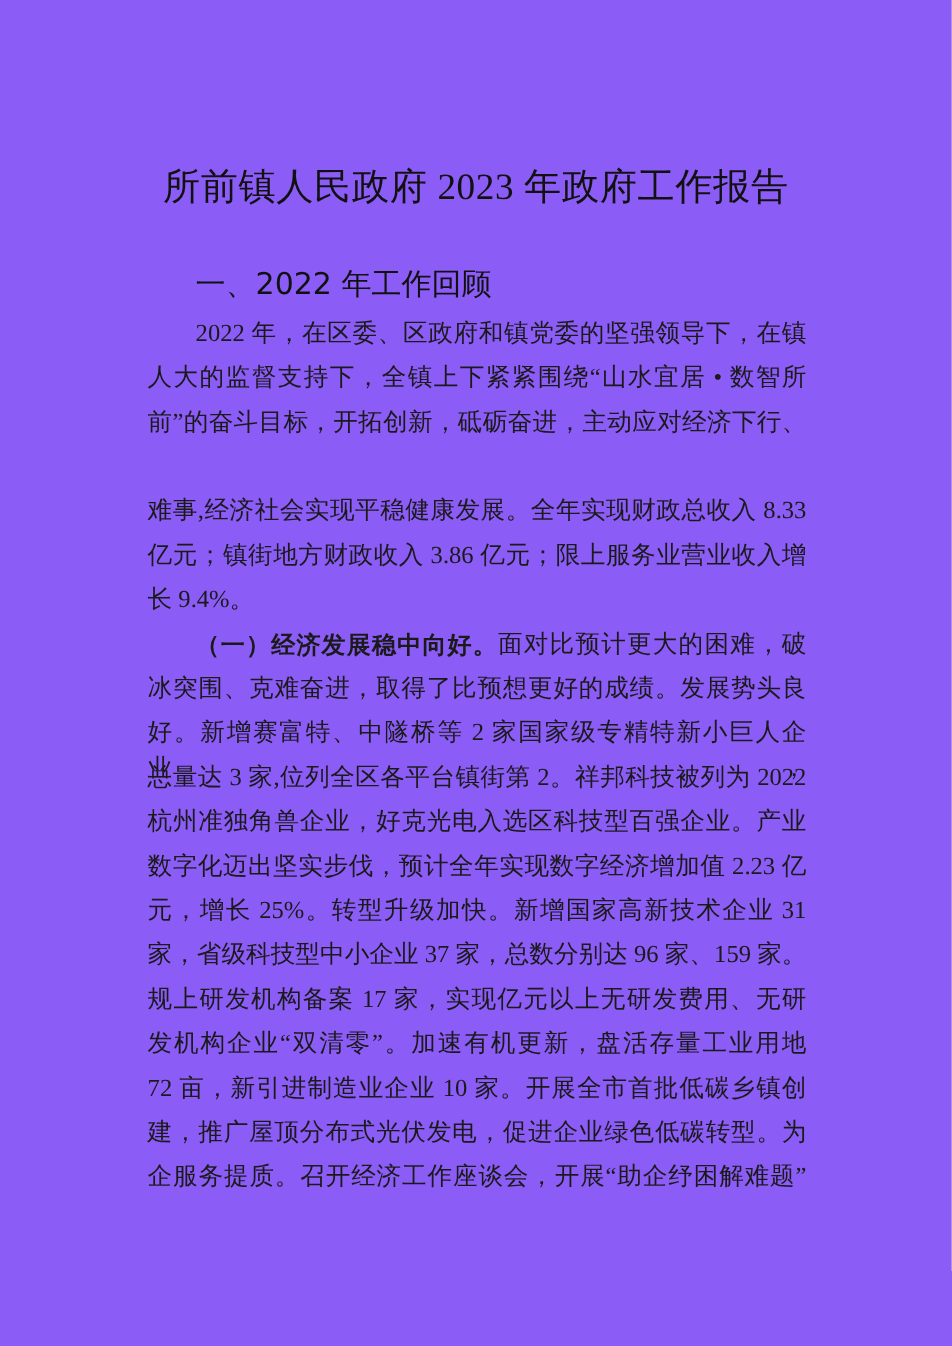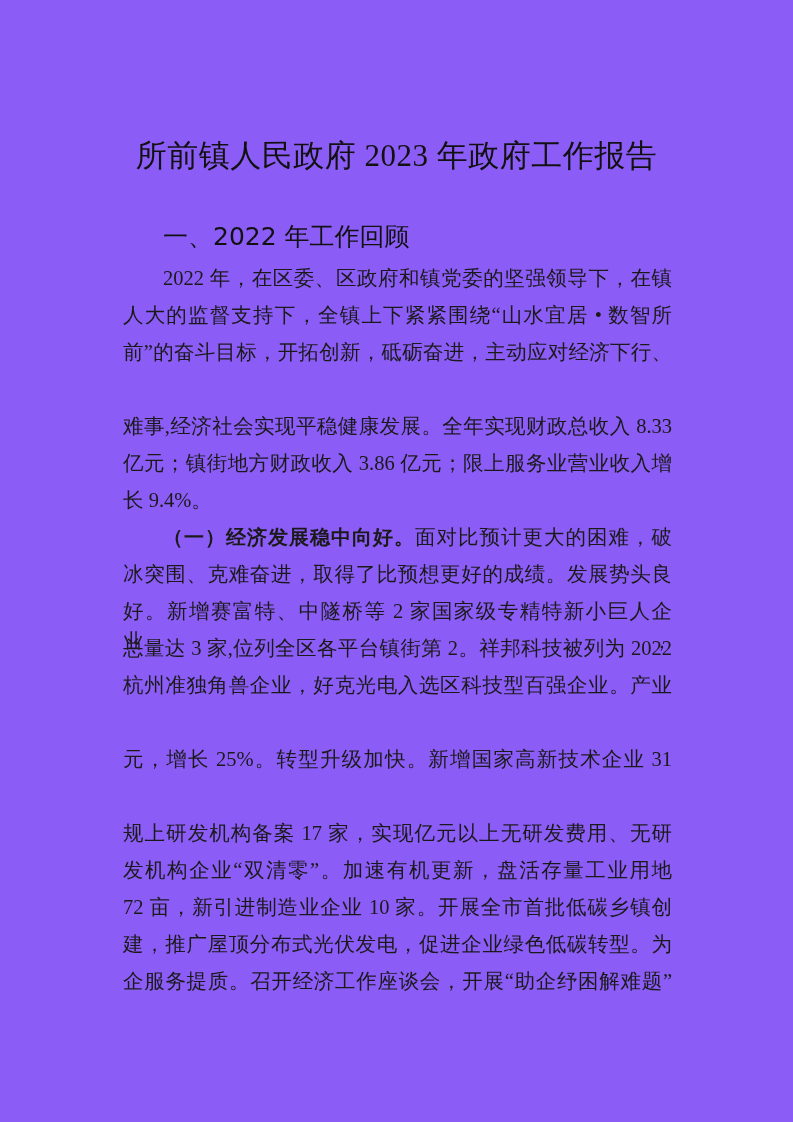--- a/index.html
+++ b/index.html
@@ -54,22 +54,28 @@
     </div>
   <div class="line" style="top:596px">
       <span class="jt">好。新增赛富特、中隧桥等 2 家国家级专精特新小巨人企业，</span>
     </div>
   <div class="line" style="top:633px">
       <span class="jt">总量达 3 家,位列全区各平台镇街第 2。祥邦科技被列为 2022</span>
     </div>
   <div class="line" style="top:670px">
       <span class="jt">杭州准独角兽企业，好克光电入选区科技型百强企业。产业</span>
     </div>
+  <div class="line" style="top:707px">
+      <span class="jt">数字化迈出坚实步伐，预计全年实现数字经济增加值 2.23 亿</span>
+    </div>
   <div class="line" style="top:744px">
       <span class="jt">元，增长 25%。转型升级加快。新增国家高新技术企业 31</span>
+    </div>
+  <div class="line" style="top:781px">
+      <span class="jt">家，省级科技型中小企业 37 家，总数分别达 96 家、159 家。</span>
     </div>
   <div class="line" style="top:818px">
       <span class="jt">规上研发机构备案 17 家，实现亿元以上无研发费用、无研</span>
     </div>
   <div class="line" style="top:855px">
       <span class="jt">发机构企业“双清零”。加速有机更新，盘活存量工业用地</span>
     </div>
   <div class="line" style="top:892px">
       <span class="jt">72 亩，新引进制造业企业 10 家。开展全市首批低碳乡镇创</span>
     </div>

